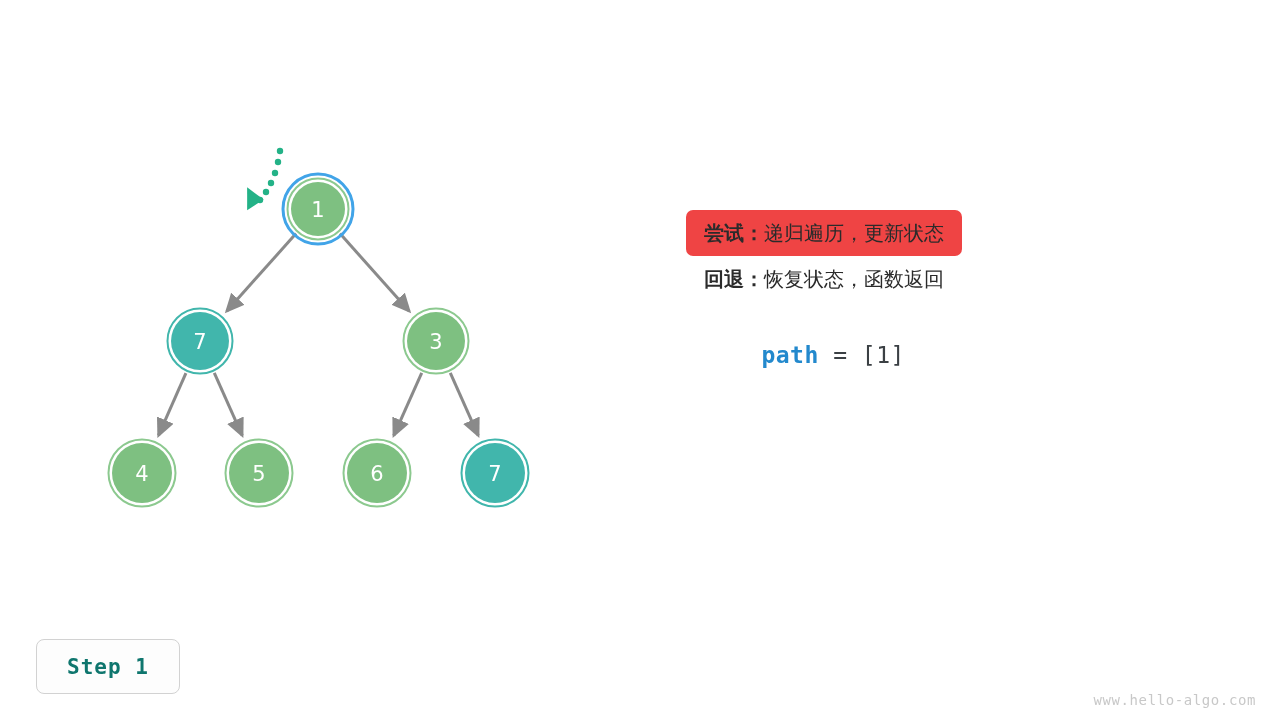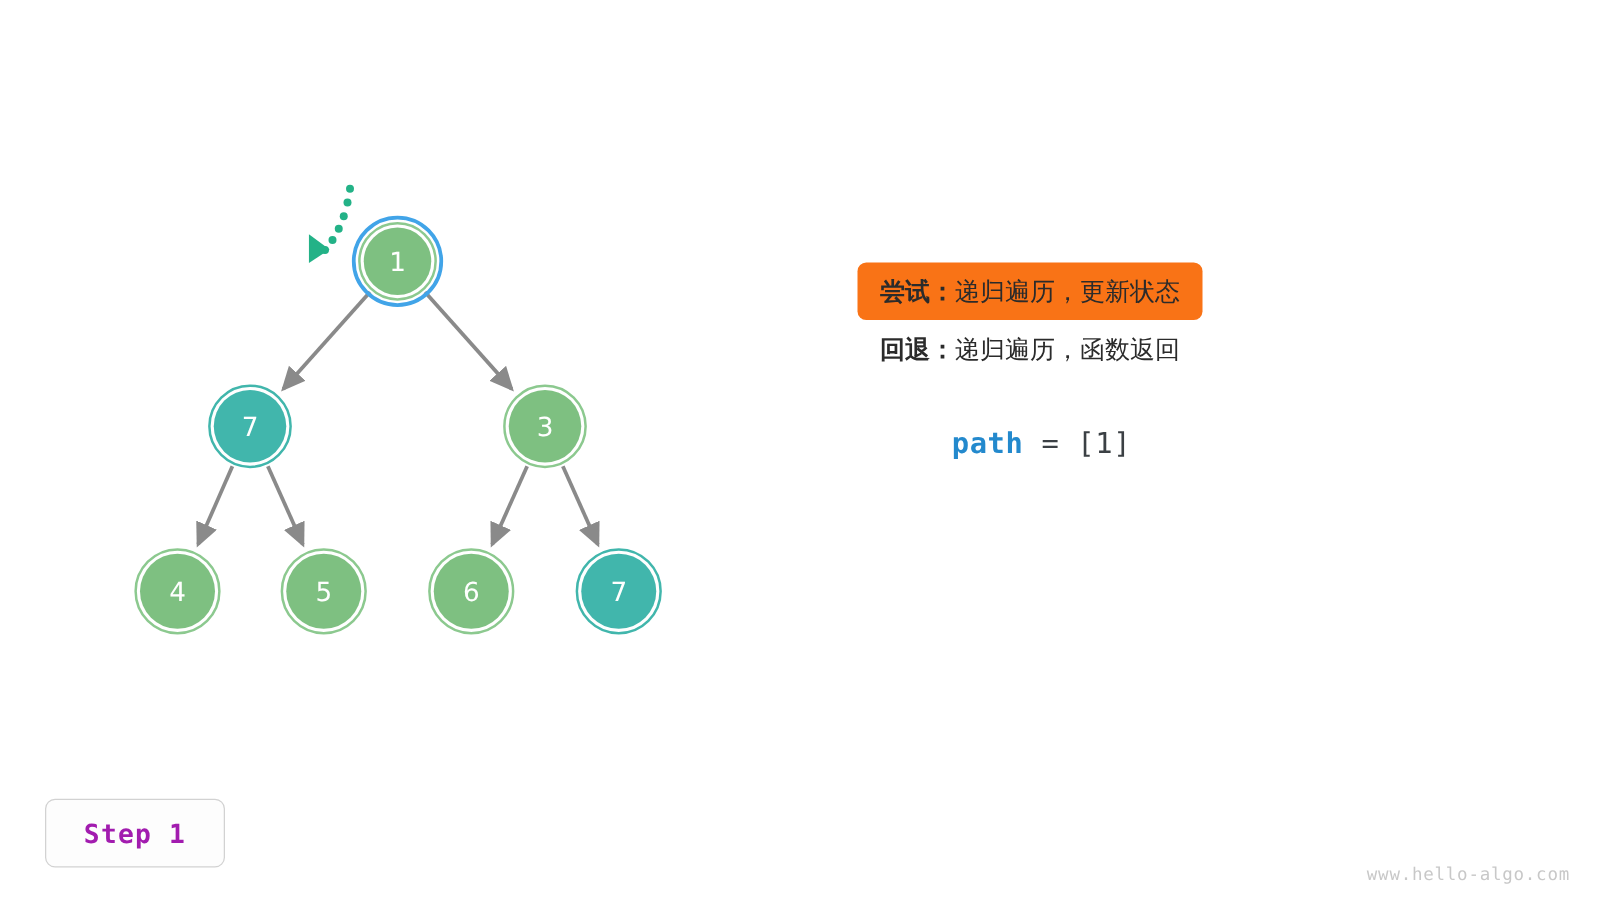--- a/index.html
+++ b/index.html
@@ -45,21 +45,21 @@
     font-family: "DejaVu Sans", "Liberation Sans", sans-serif;
     font-size: 20px;
     color: #2b2b2b;
     line-height: 28px;
     padding: 9px 18px;
     display: inline-block;
     white-space: nowrap;
     border-radius: 7px;
   }
   .phase-line.is-active {
-    background: #f97316;
+    background: #ef4444;
   }
   .phase-line .phase-key {
     font-weight: bold;
   }
   .phase-line .phase-val {
     font-weight: normal;
   }
 
   .code-line {
     font-family: "DejaVu Sans Mono", "Liberation Mono", monospace;
@@ -90,21 +90,21 @@
     box-sizing: border-box;
     border: 1px solid #d2d2d2;
     border-radius: 8px;
     background: #fdfdfd;
     display: flex;
     align-items: center;
     justify-content: center;
     font-family: "DejaVu Sans Mono", "Liberation Mono", monospace;
     font-size: 21px;
     font-weight: bold;
-    color: #a21caf;
+    color: #0f766e;
     letter-spacing: 1px;
   }
 
   
   #watermark {
     position: absolute;
     right: 24px;
     bottom: 12px;
     font-family: "DejaVu Sans Mono", "Liberation Mono", monospace;
     font-size: 14px;
@@ -174,21 +174,21 @@
         <circle cx="495" cy="473" r="33.5" fill="none" stroke="#41b6ac" stroke-width="2"></circle>
         <circle cx="495" cy="473" r="30" fill="#41b6ac"></circle>
         <text x="495" y="474" class="node-label">7</text>
       </g>
     </g>
 </svg>
 
 <div id="info-panel">
   <div id="phase-rows">
       <div><div class="phase-line is-active"><span class="phase-key">尝试：</span><span class="phase-val">递归遍历，更新状态</span></div></div>
-      <div><div class="phase-line"><span class="phase-key">回退：</span><span class="phase-val">递归遍历，函数返回</span></div></div>
+      <div><div class="phase-line"><span class="phase-key">回退：</span><span class="phase-val">恢复状态，函数返回</span></div></div>
     </div>
   <div id="path-row" class="code-line">
     <span class="var-path">path</span><span>&nbsp;=&nbsp;</span><span>[1]</span>
   </div>
 </div>
 
 <div id="step-badge">Step 1</div>
 
 <div id="watermark">www.hello-algo.com</div>
 

